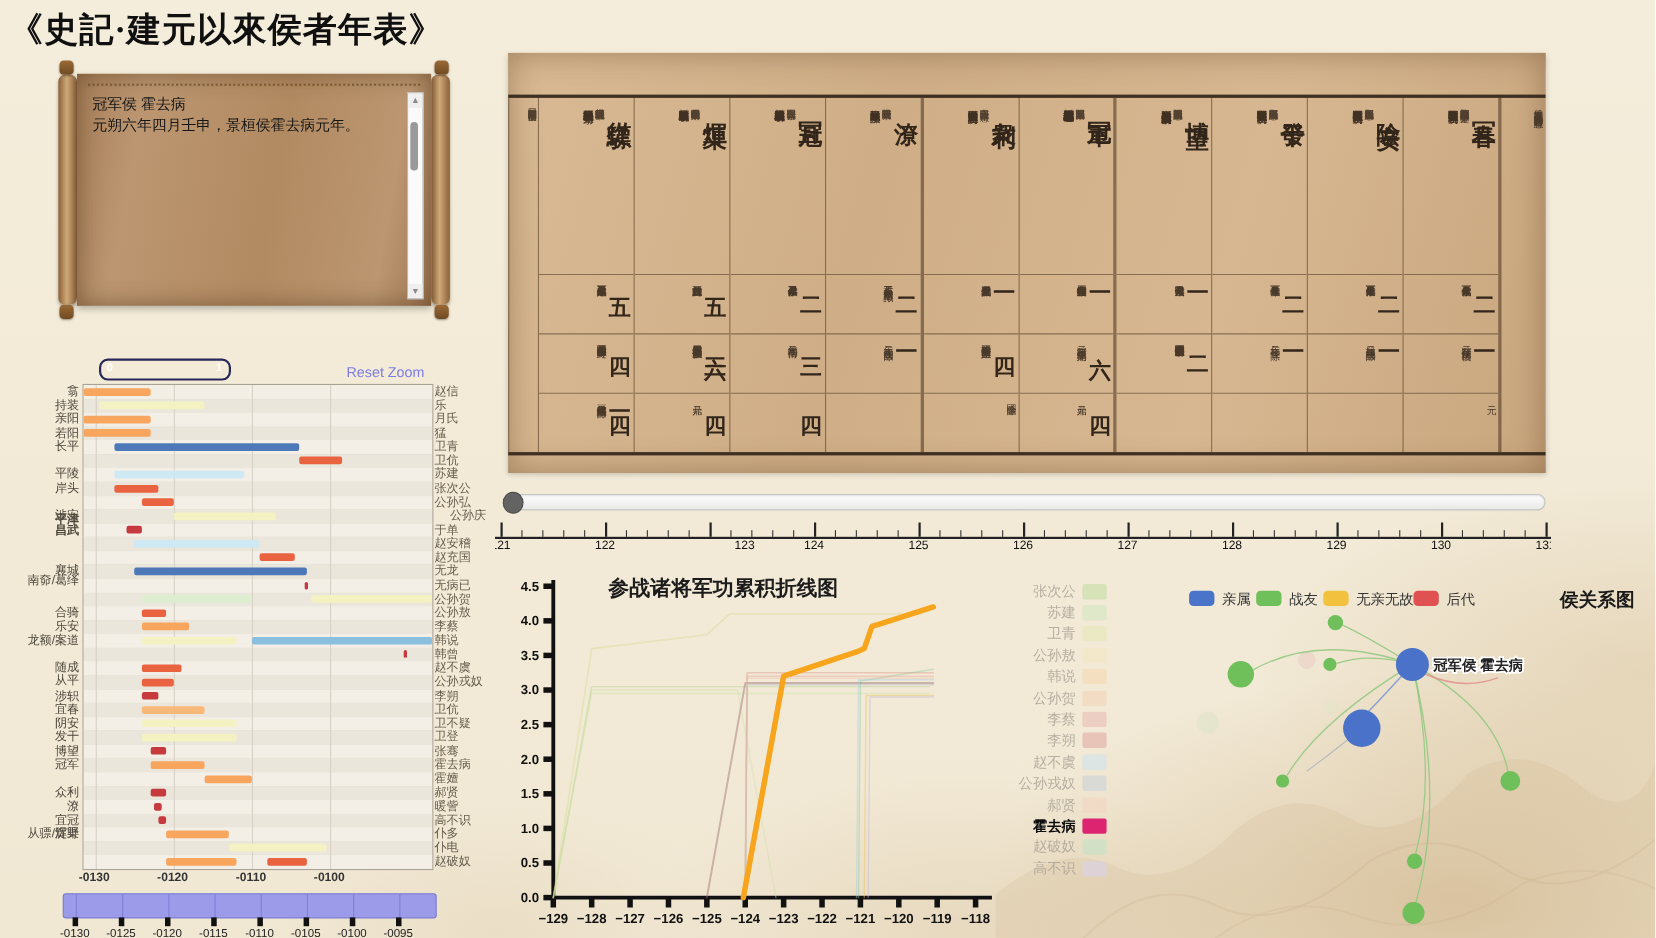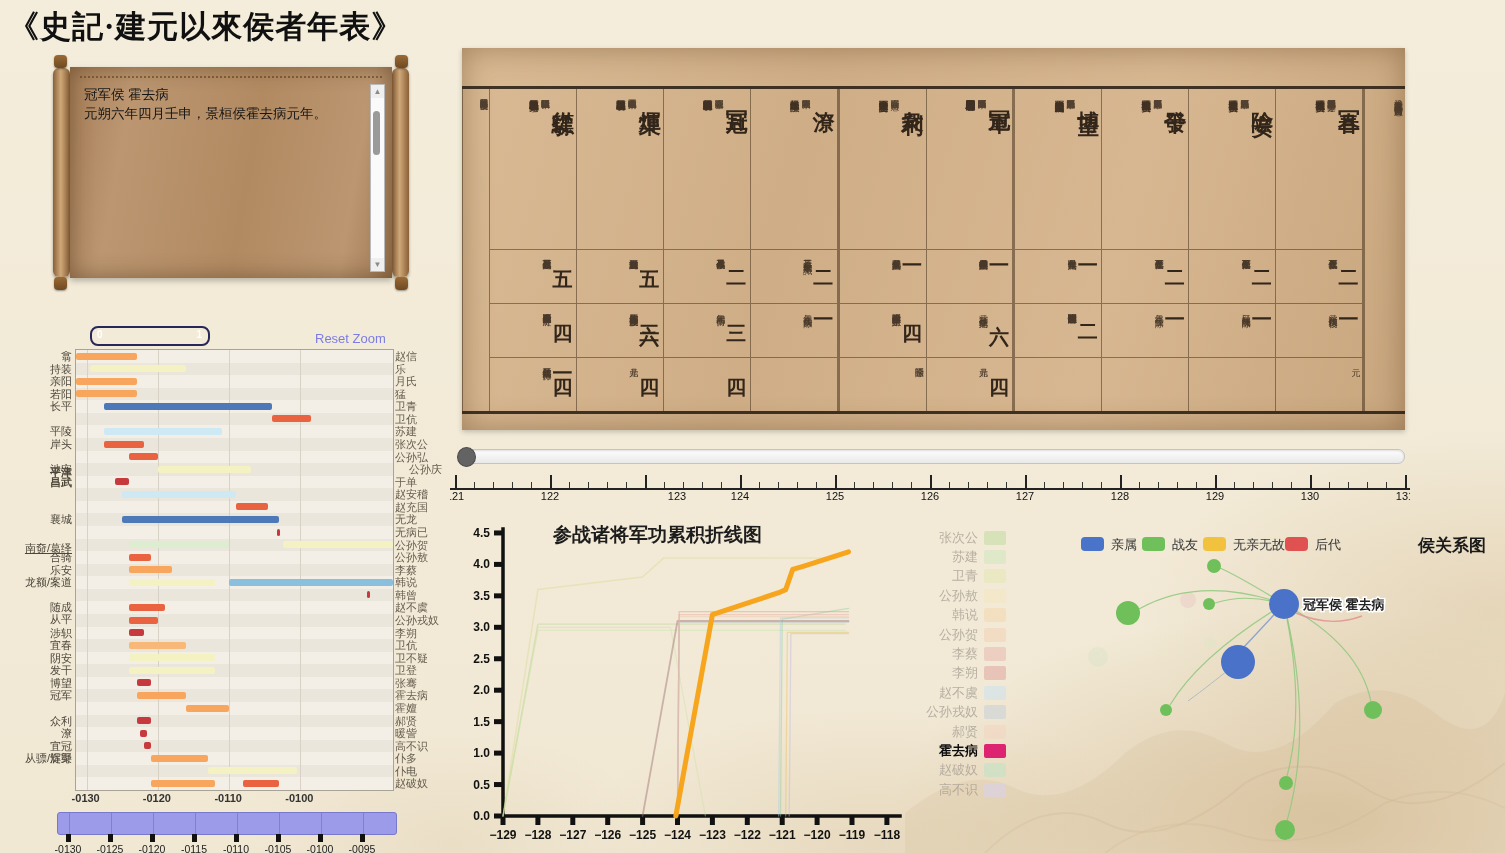--- a/index.html
+++ b/index.html
@@ -212,21 +212,21 @@
       <div style="top: 14.5714px;">持装</div>
       <div style="top: 27.1429px;">亲阳</div>
       <div style="top: 39.7143px;">若阳</div>
       <div style="top: 52.2857px;">长平</div>
       <div style="top: 77.4286px;">平陵</div>
       <div style="top: 90px;">岸头</div>
       <div style="top: 118px; font-weight: bold;">平津</div>
       <div style="top: 115.143px;">涉安</div>
       <div style="top: 127.714px; font-weight: bold;">昌武</div>
       <div style="top: 165.429px;">襄城</div>
-      <div style="top: 194px; text-decoration: underline;">南奅/葛绎</div>
+      <div style="top: 174px;">南奅/葛绎</div>
       <div style="top: 203.143px;">合骑</div>
       <div style="top: 215.714px;">乐安</div>
       <div style="top: 228.286px;">龙额/案道</div>
       <div style="top: 253.429px;">随成</div>
       <div style="top: 266px; font-family: Liberation Mono, monospace;">从平</div>
       <div style="top: 278.571px;">涉轵</div>
       <div style="top: 291.143px;">宜春</div>
       <div style="top: 303.714px;">阴安</div>
       <div style="top: 316.286px; font-family: Liberation Serif, serif;">发干</div>
       <div style="top: 328.857px;">博望</div>

